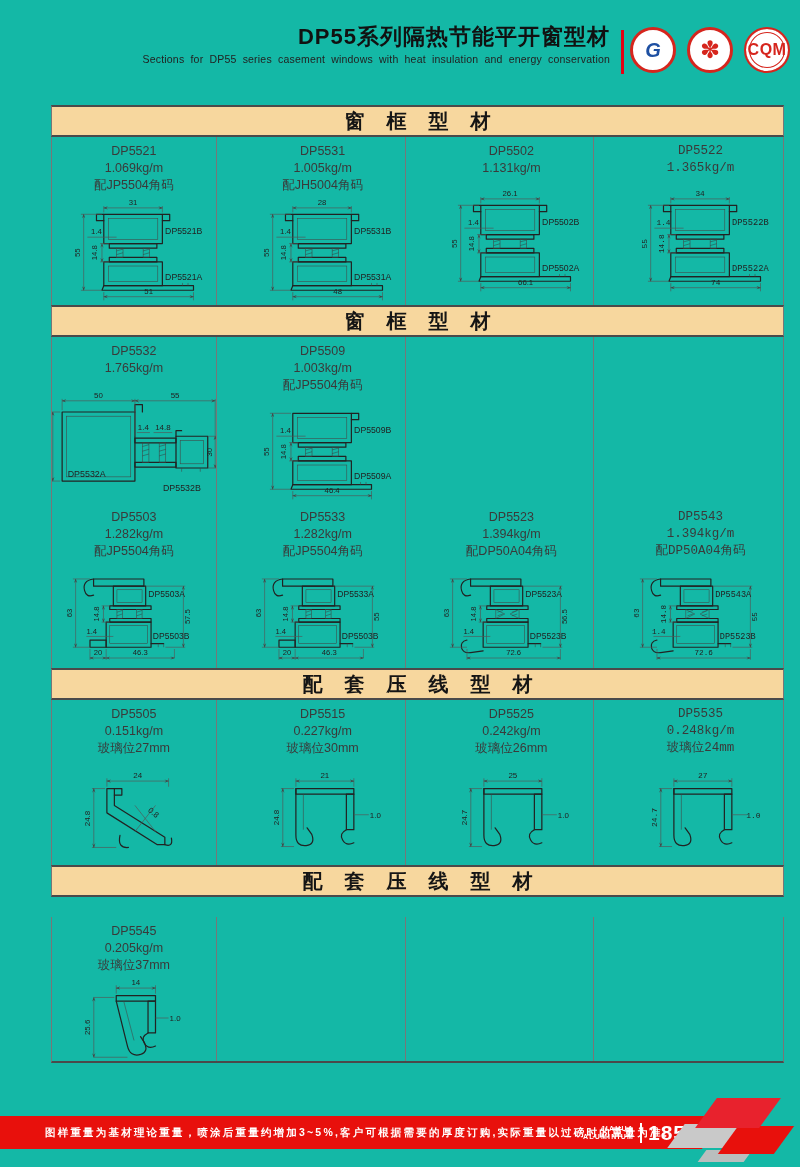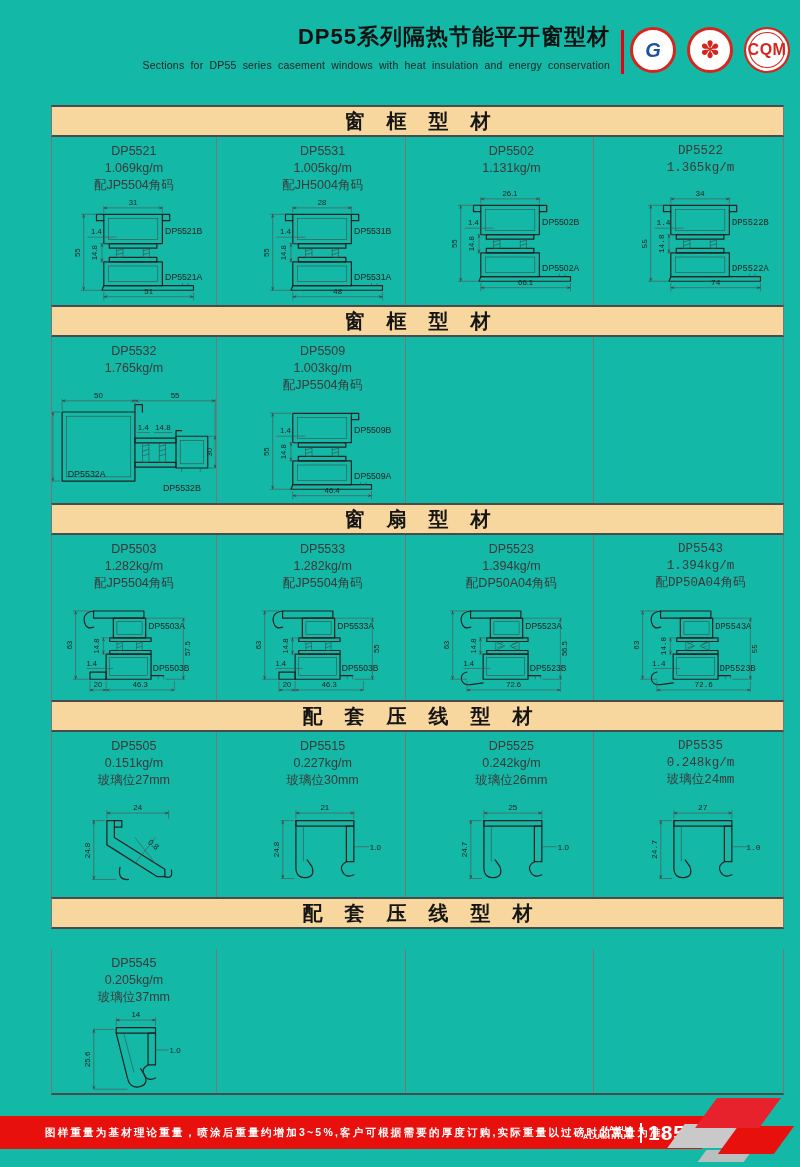--- a/index.html
+++ b/index.html
@@ -1,21 +1,21 @@
 <!DOCTYPE html>
 <html><head>
 <meta charset="utf-8">
 <style>
   html,body{margin:0;padding:0;background:#fff;}
   .page{position:relative;width:800px;height:1167px;background:#14b8a6;overflow:hidden;
         font-family:"Liberation Sans","DejaVu Sans",sans-serif;color:#333;}
   
   .hdr-text{position:absolute;top:24px;right:190px;text-align:right;}
   .hdr-title{font-size:22px;font-weight:bold;color:#111;letter-spacing:1px;line-height:26px;}
-  .hdr-sub{font-size:10.5px;color:#222;letter-spacing:.2px;word-spacing:3px;margin-top:9px;}
+  .hdr-sub{font-size:10.5px;color:#222;letter-spacing:.2px;word-spacing:3px;margin-top:3px;}
   .hdr-sep{position:absolute;top:30px;right:176px;width:3px;height:44px;background:#e60012;}
   .logos{position:absolute;top:27px;right:10px;display:flex;gap:11px;align-items:center;}
   .logo{width:46px;height:46px;border:3px solid #d6251d;border-radius:50%;background:#fff;
         display:flex;align-items:center;justify-content:center;box-sizing:border-box;}
   .logo.l1 span{color:#1e50a2;font-weight:bold;font-style:italic;font-size:20px;}
   .logo.l2 span{color:#d6251d;font-size:24px;line-height:24px;}
   .logo.l3{border-width:2px;box-shadow:inset 0 0 0 3px #fff,inset 0 0 0 4px #d6251d;}
   .logo.l3 span{color:#d6251d;font-weight:bold;font-size:16px;letter-spacing:.5px;}
   
   .catalog{position:absolute;left:51px;top:105px;width:733px;}
@@ -313,21 +313,20 @@
           <text class="dim" x="95" y="107" text-anchor="middle">46.4</text>
           <text class="lbl" x="119" y="42">DP5509B</text>
           <text class="lbl" x="119" y="92">DP5509A</text>
         </svg>
       </div>
 
       <div class="cell"></div>
       <div class="cell"></div>
     </div>
 
-    <div class="band"><span>窗扇型材</span></div>
     <div class="row r3">
 
       <div class="cell">
         <div class="model">DP5503</div>
         <div class="weight">1.282kg/m</div>
         <div class="note">配JP5504角码</div>
         <svg class="draw" width="170" height="106" viewBox="0 0 170 118">
           <g class="p">
               <path d="M40 20 q-13 2 -10 13 q2 8 10 5"></path>
               <rect x="40" y="20" width="56" height="8"></rect>

